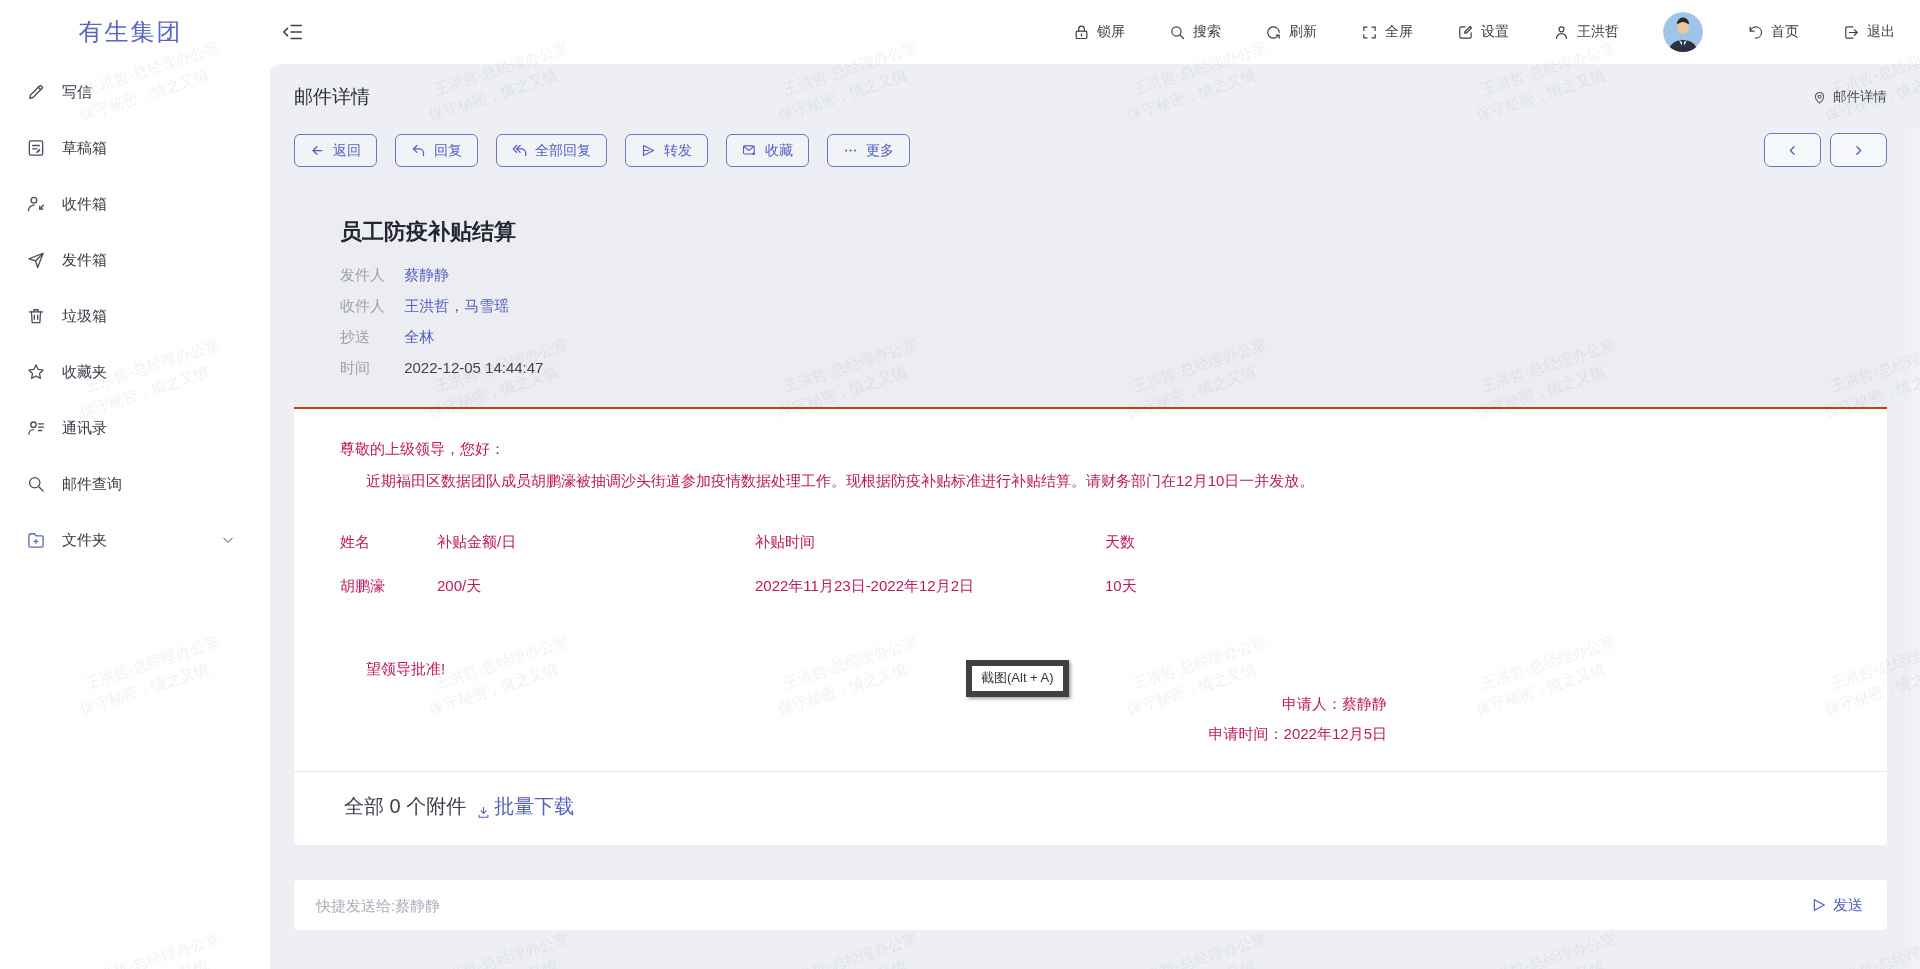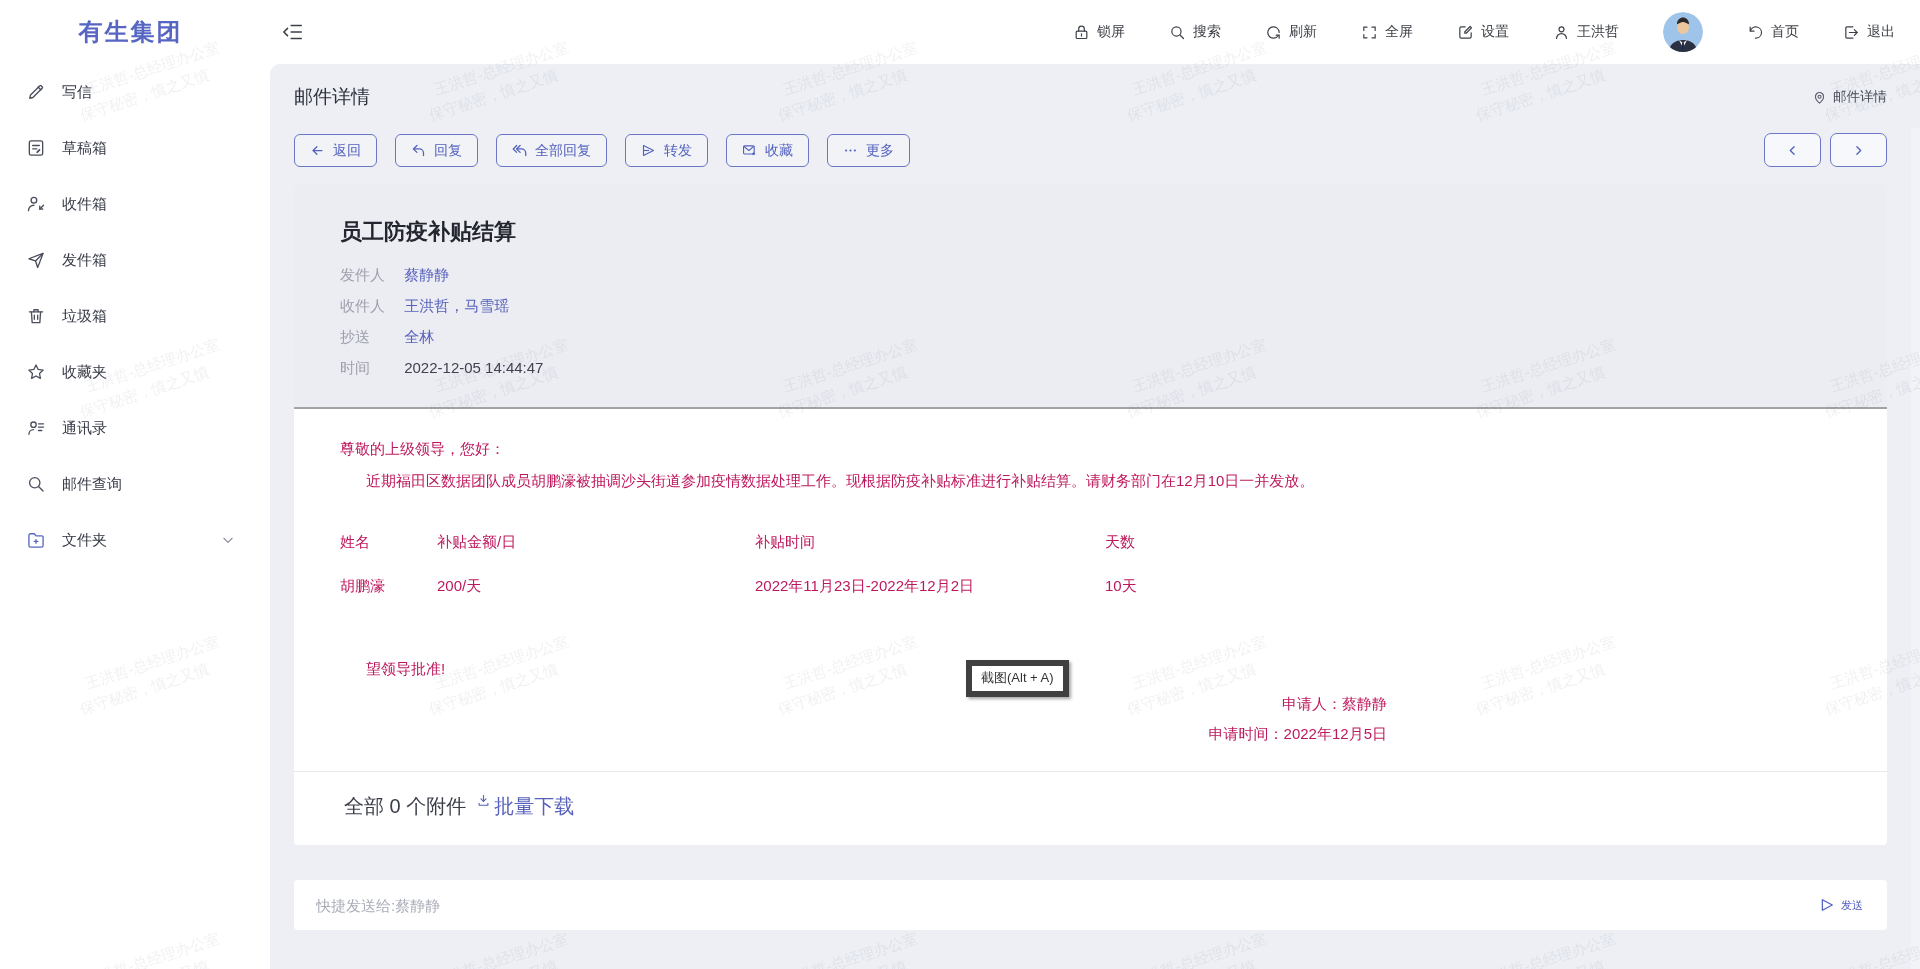--- a/index.html
+++ b/index.html
@@ -2,21 +2,21 @@
 <html><head>
 <meta charset="utf-8">
 <style>
   * { margin:0; padding:0; box-sizing:border-box; }
   html,body { width:1920px; height:969px; overflow:hidden; }
   body { font-family:"Liberation Sans","DejaVu Sans",sans-serif; background:#fff; color:#3a3e48; position:relative; }
   .app { display:flex; width:1920px; height:969px; }
 
   
   .sidebar { width:261px; background:#fff; flex:none; z-index:2; }
-  .logo { height:64px; display:flex; align-items:center; justify-content:center; color:#5766c2; font-size:24px; font-weight:700; letter-spacing:2px; }
+  .logo { height:64px; display:flex; align-items:center; justify-content:center; color:#5766c2; font-size:24px; font-weight:400; letter-spacing:2px; }
   .nav-item { height:56px; display:flex; align-items:center; padding:0 26px; cursor:pointer; color:#363a46; font-size:15px; position:relative; }
   .nav-item .ic { width:20px; height:20px; margin-right:16px; color:#4b4f5d; flex:none; }
   .nav-item.accent .ic { color:#5766c2; }
   .nav-item .chev { margin-left:auto; width:14px; height:14px; color:#8a8e9a; }
 
   
   .right { flex:1; display:flex; flex-direction:column; background:#fff; min-width:0; }
   .topbar { height:64px; flex:none; display:flex; align-items:center; padding:0 25px 0 21px; background:#fff; }
   .collapse { width:22px; height:22px; color:#3d4048; cursor:pointer; }
   .top-actions { margin-left:auto; display:flex; align-items:center; gap:44px; }
@@ -34,49 +34,49 @@
   .toolbar { display:flex; align-items:flex-end; margin-top:23px; }
   .tb-left { display:flex; gap:18px; }
   .btn { display:flex; align-items:center; gap:8px; height:33px; padding:0 15px; border:1px solid #6b77c6; border-radius:6px; background:rgba(255,255,255,.25); color:#5260be; font-size:14px; cursor:pointer; }
   .btn .ic { width:15px; height:15px; }
   .tb-right { margin-left:auto; display:flex; gap:9px; }
   .pg-btn { width:57px; height:34px; border:1px solid #6b77c6; border-radius:7px; background:#f7f8fb; color:#5260be; display:flex; align-items:center; justify-content:center; cursor:pointer; }
   .pg-btn .ic { width:13px; height:13px; }
 
   
   .mail-card { background:#fff; border-radius:4px; margin-top:17px; }
-  .mail-head { background:#ececf3; border-radius:4px 4px 0 0; padding:33px 46px 24px; border-bottom:2px solid #a3a3a3; }
+  .mail-head { background:#ececf3; border-radius:4px 4px 0 0; padding:33px 46px 24px; border-bottom:2px solid #c2410c; }
   .subject { font-size:22px; font-weight:700; color:#23262f; margin-bottom:12px; }
   .meta-row { font-size:15px; line-height:31px; }
   .meta-row .lbl { display:inline-block; min-width:60px; color:#9da1ad; }
   .meta-row .val { color:#5661bb; }
   .meta-row .val.plain { color:#3f4350; }
 
   .mail-body { padding:29px 46px 22px; font-size:15px; color:#be185d; }
   .greet { line-height:21px; }
   .para { line-height:21px; margin-top:11px; text-indent:26px; }
   .mail-table { margin-top:40px; }
   .trow { display:flex; line-height:21px; }
   .trow + .trow { margin-top:23px; }
   .trow .c1 { width:97px; flex:none; }
   .trow .c2 { width:318px; flex:none; }
   .trow .c3 { width:350px; flex:none; }
   .trow .c4 { flex:1; }
   .closing { margin-top:62px; text-indent:26px; line-height:21px; }
   .applicant { margin-top:10px; text-align:right; padding-right:454px; line-height:30px; }
 
   .attach { border-top:1px solid #e7e8ee; padding:21px 50px 25px; display:flex; align-items:center; font-size:20px; color:#3a3e48; }
-  .attach .dl { display:flex; align-items:flex-start; gap:3px; color:#5661bb; margin-left:10px; cursor:pointer; }
+  .attach .dl { display:flex; align-items:flex-end; gap:3px; color:#5661bb; margin-left:10px; cursor:pointer; }
   .attach .dl .ic { width:15px; height:15px; }
 
   
   .quick-send { margin-top:35px; height:50px; background:#fff; border-radius:4px; display:flex; align-items:center; padding:0 24px 0 22px; }
   .quick-send input { flex:1; border:none; outline:none; font-size:15px; color:#3a3e48; background:transparent; font-family:inherit; }
   .quick-send input::placeholder { color:#a9adb8; }
-  .send-btn { display:flex; align-items:center; gap:6px; color:#4f5cc0; font-size:11px; cursor:pointer; background:none; border:none; font-family:inherit; }
+  .send-btn { display:flex; align-items:center; gap:6px; color:#4f5cc0; font-size:15px; cursor:pointer; background:none; border:none; font-family:inherit; }
   .send-btn .ic { width:16px; height:16px; }
 
   
   .scroll-track { position:absolute; right:0; top:64px; bottom:0; width:9px; background:#f2f3f7; z-index:3; }
   .tooltip { position:absolute; left:966px; top:660px; background:#fff; border:6px solid #404040; box-shadow:2px 2px 3px rgba(0,0,0,.35); padding:3px 9px 4px; font-size:13px; color:#333; z-index:80; white-space:nowrap; }
   .watermarks { position:absolute; inset:0; pointer-events:none; z-index:90; overflow:hidden; }
   .wm { position:absolute; transform:rotate(-18deg); font-size:15px; line-height:23px; color:rgba(28,37,72,.07); white-space:nowrap; }
   .wm .l1 { margin-left:13px; }
   svg { display:block; width:100%; height:100%; }
 </style>

